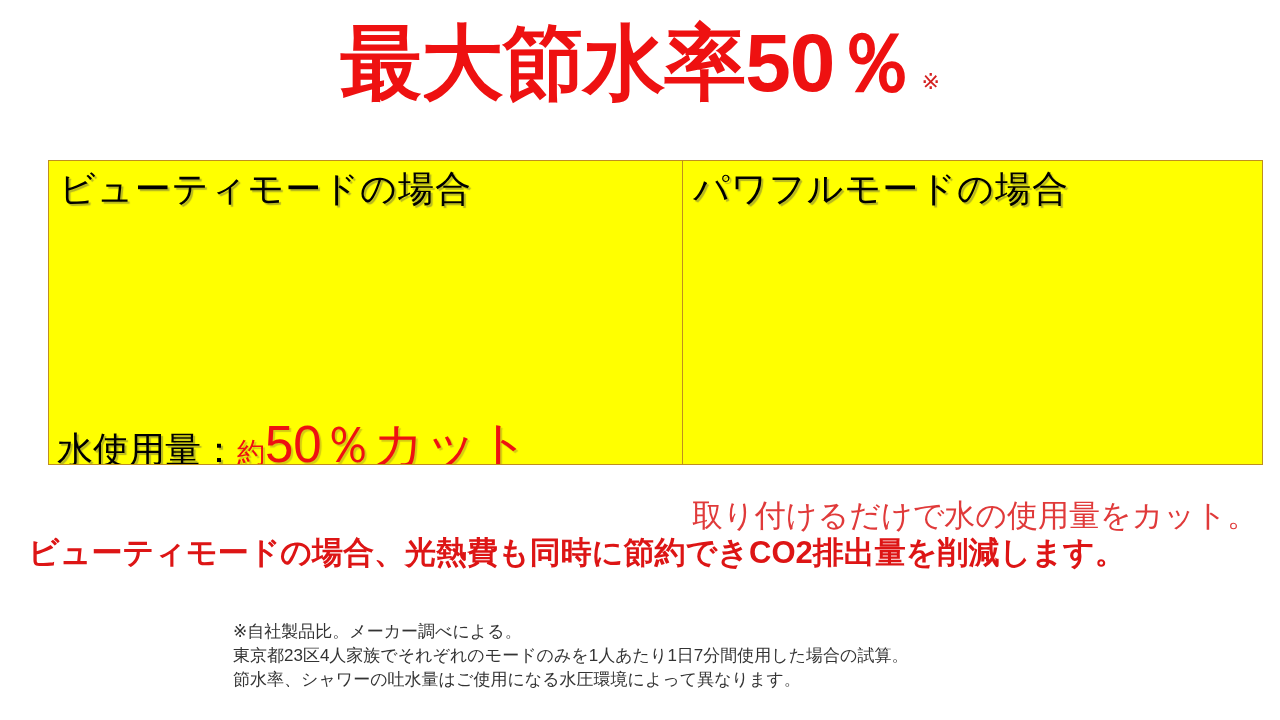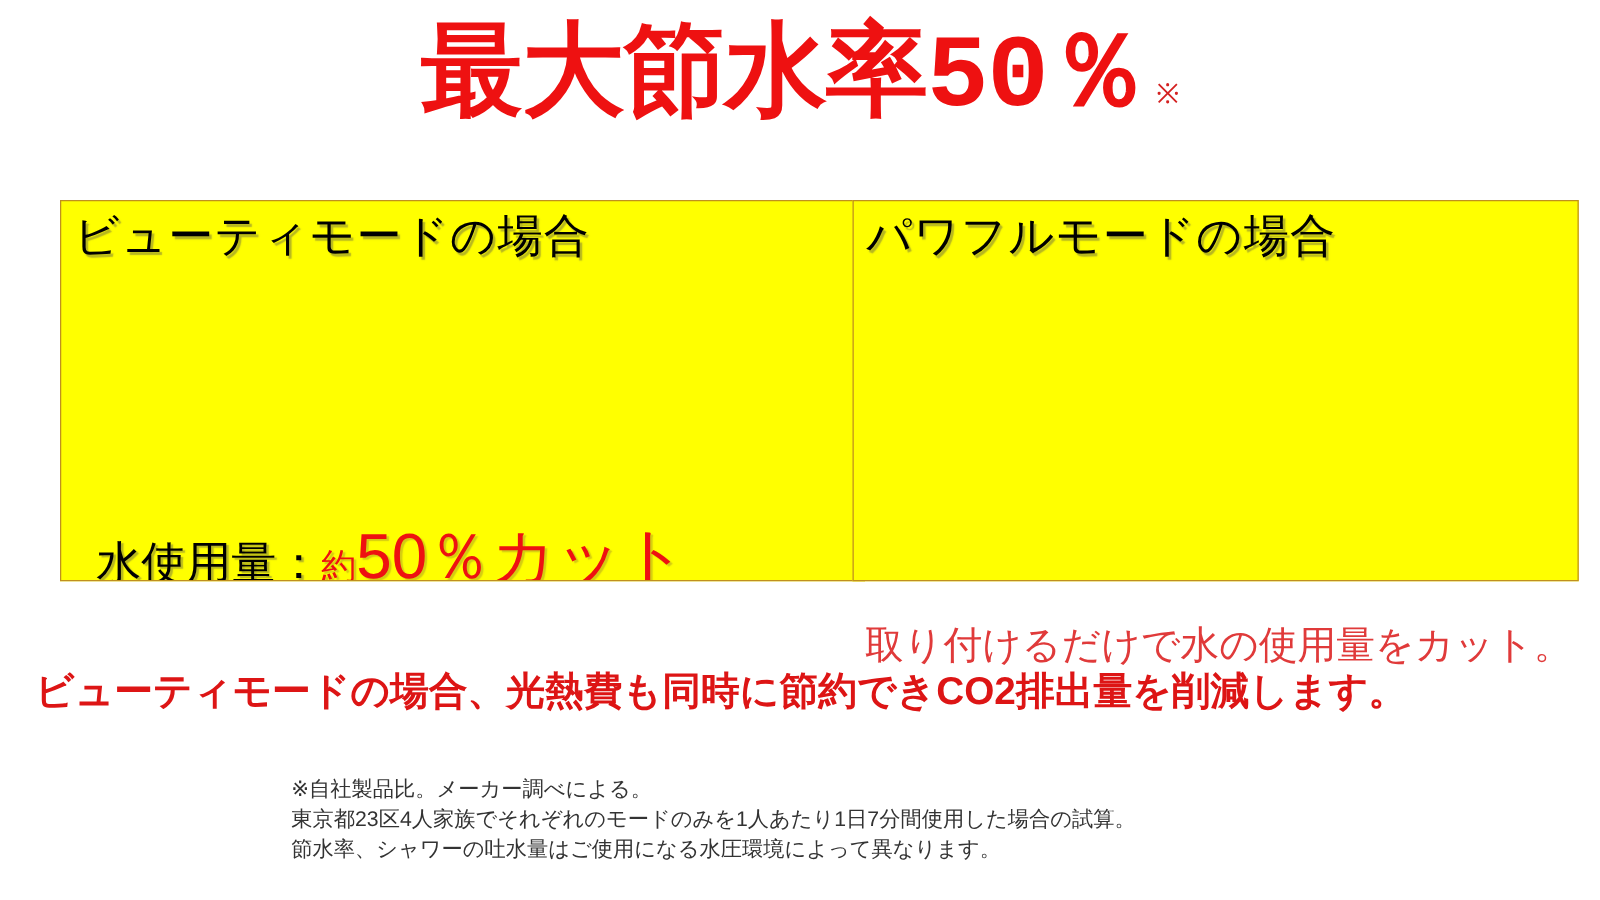--- a/index.html
+++ b/index.html
@@ -16,21 +16,20 @@
   }
 
   
   #title-block {
     position: absolute;
     left: 0;
     top: 22px;
     width: 1280px;
     text-align: center;
     white-space: nowrap;
-    font-family: Liberation Mono, monospace;
   }
   #title-main {
     font-size: 82px;
     font-weight: bold;
     color: #ee1111;
     letter-spacing: -1px;
     line-height: 1.0;
     vertical-align: baseline;
   }
   #title-note {
@@ -82,21 +81,20 @@
     line-height: 1;
   }
   .row-water { top: 258px; }
   #panel-powerful .row-water { top: 256px; }
 
   .lbl-black {
     font-size: 36px;
     color: #000000;
     text-shadow: 2px 2px 1px rgba(120,120,60,0.55);
     vertical-align: baseline;
-    margin-left: 20px;
   }
   .approx {
     font-size: 28px;
     color: #ee1111;
     vertical-align: baseline;
     text-shadow: 2px 2px 1px rgba(160,140,40,0.45);
   }
   .big-red {
     font-size: 51px;
     color: #ee1111;

